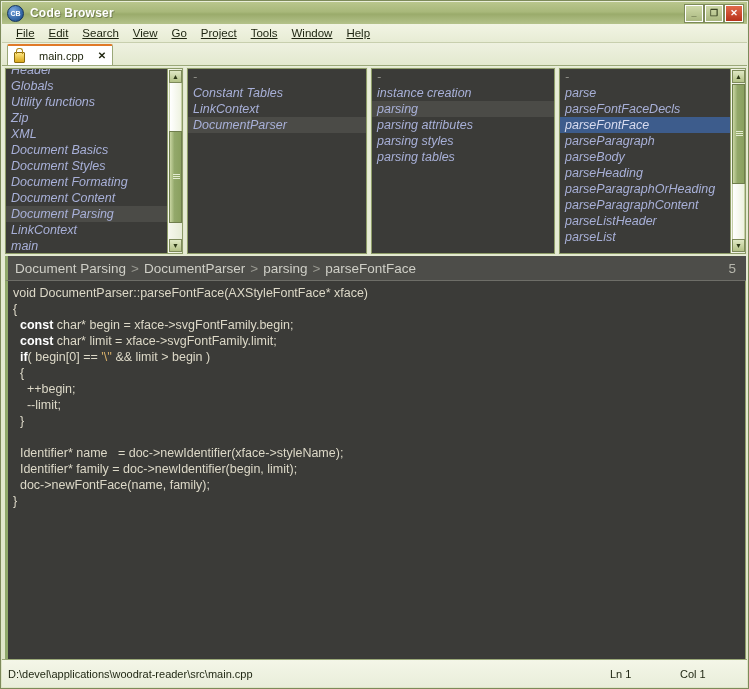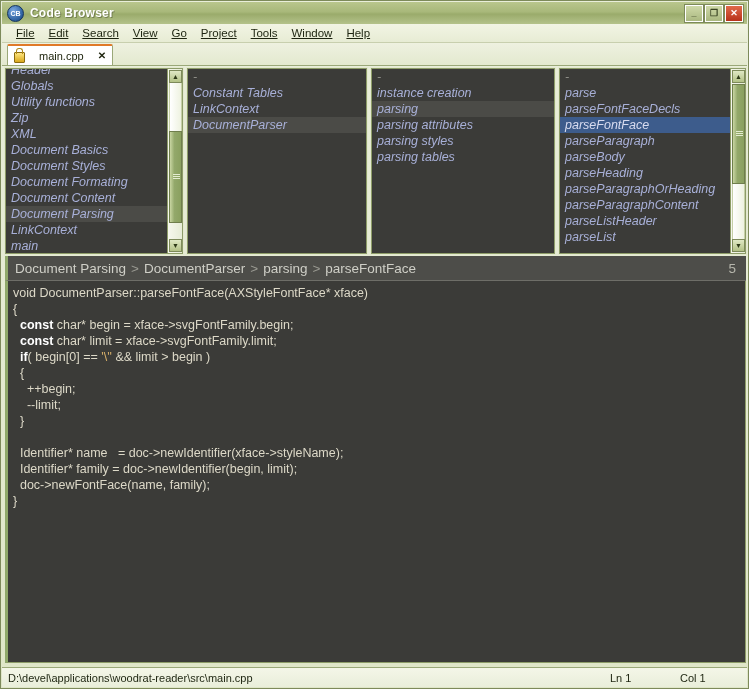--- a/index.html
+++ b/index.html
@@ -224,21 +224,21 @@
     height: 16px;
     color: #ddd9c8;
     white-space: pre;
   }
   .kw { color: #ffffff; font-weight: bold; }
   .lit { color: #d8b06a; }
 
   
   .statusbar {
     position: absolute; left: 1px; bottom: 1px;
-    width: 745px; height: 20px;
+    width: 745px; height: 28px;
     box-sizing: border-box;
     background: linear-gradient(to bottom, #f4f6e8 0%, #e9eeda 100%);
     border-top: 1px solid #9aa878;
     display: flex; align-items: center;
   }
   .status-path {
     font-size: 11px; color: #1d2410;
     padding-left: 6px;
   }
   .status-ln {

